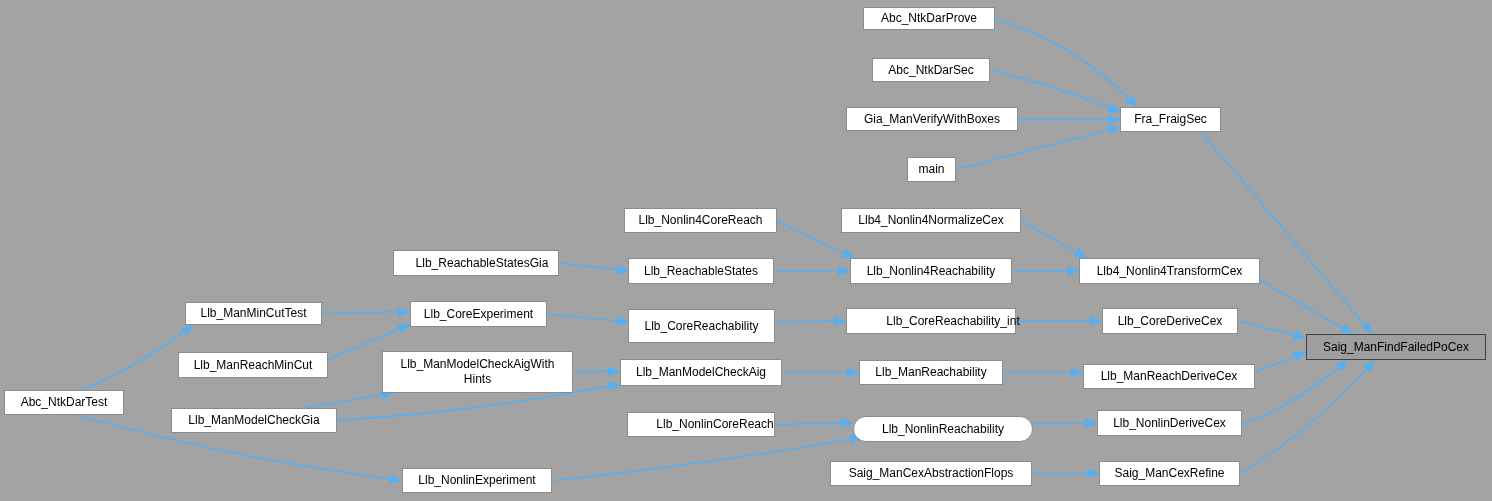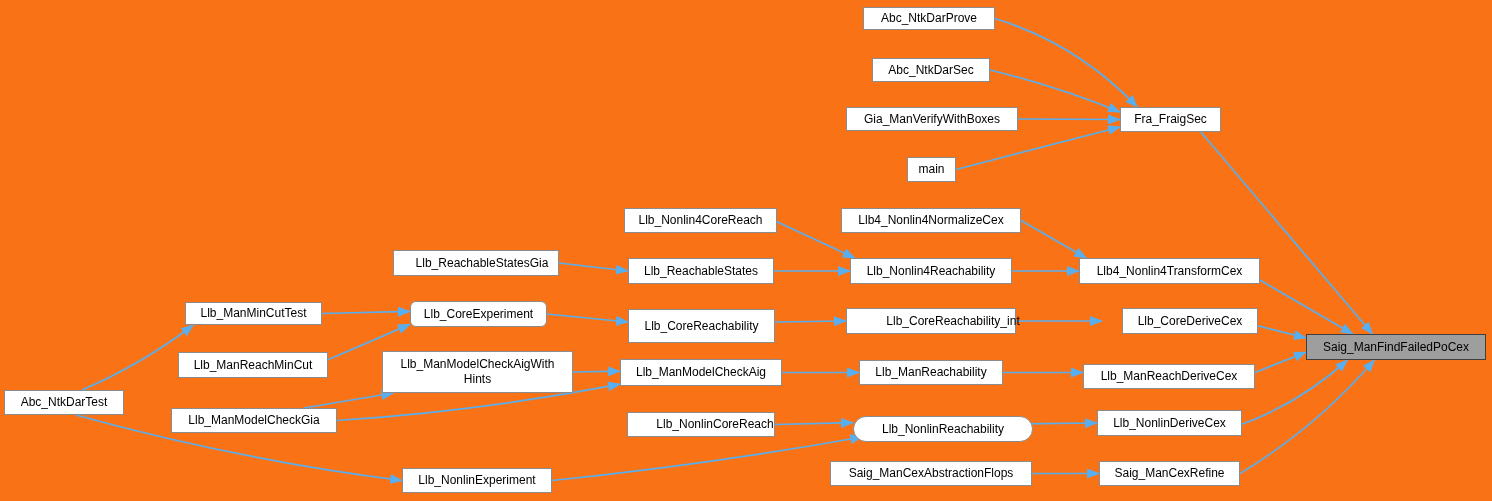--- a/index.html
+++ b/index.html
@@ -1,19 +1,19 @@
 <!DOCTYPE html>
 <html><head>
 <meta charset="utf-8">
 <style>
   html,body{margin:0;padding:0;background:#000;}
   #canvas{
     position:relative;
     width:1492px;height:501px;
-    background:#f97316;
+    background:#a3a3a3;
     overflow:hidden;
     font-family:"Liberation Sans", sans-serif;
   }
   #edge-layer{position:absolute;left:0;top:0;width:1492px;height:501px;}
   .node{
     position:absolute;
     display:flex;align-items:center;justify-content:center;
     background:#fff;
     border:1px solid #8c8c8c;
     color:#000;
@@ -81,24 +81,24 @@
       <div class="node" style="left: 846px; top: 107px; width: 172px; height: 24px;">Gia_ManVerifyWithBoxes</div>
       <div class="node" style="left: 907px; top: 157px; width: 49px; height: 25px;">main</div>
       <div class="node" style="left: 1120px; top: 107px; width: 101px; height: 25px;">Fra_FraigSec</div>
       <div class="node" style="left: 624px; top: 208px; width: 153px; height: 25px;">Llb_Nonlin4CoreReach</div>
       <div class="node" style="left: 841px; top: 208px; width: 180px; height: 25px;">Llb4_Nonlin4NormalizeCex</div>
       <div class="node" style="left: 393px; top: 250px; width: 166px; height: 26px; padding-left: 12px;">Llb_ReachableStatesGia</div>
       <div class="node" style="left: 628px; top: 258px; width: 146px; height: 26px;">Llb_ReachableStates</div>
       <div class="node" style="left: 850px; top: 258px; width: 162px; height: 26px;">Llb_Nonlin4Reachability</div>
       <div class="node" style="left: 1079px; top: 258px; width: 181px; height: 26px;">Llb4_Nonlin4TransformCex</div>
       <div class="node" style="left: 185px; top: 302px; width: 137px; height: 23px;">Llb_ManMinCutTest</div>
-      <div class="node" style="left: 410px; top: 301px; width: 137px; height: 26px; border-radius: 6px;">Llb_CoreExperiment</div>
+      <div class="node" style="left: 410px; top: 301px; width: 137px; height: 26px;">Llb_CoreExperiment</div>
       <div class="node" style="left: 628px; top: 309px; width: 147px; height: 34px;">Llb_CoreReachability</div>
       <div class="node" style="left: 846px; top: 308px; width: 170px; height: 26px; padding-left: 44px;">Llb_CoreReachability_int</div>
-      <div class="node" style="left: 1102px; top: 308px; width: 136px; height: 26px; margin-left: 20px;">Llb_CoreDeriveCex</div>
+      <div class="node" style="left: 1102px; top: 308px; width: 136px; height: 26px;">Llb_CoreDeriveCex</div>
       <div class="node hl" style="left: 1306px; top: 334px; width: 180px; height: 26px;">Saig_ManFindFailedPoCex</div>
       <div class="node" style="left: 178px; top: 352px; width: 150px; height: 26px;">Llb_ManReachMinCut</div>
       <div class="node" style="left: 382px; top: 351px; width: 191px; height: 42px;">Llb_ManModelCheckAigWith
 Hints</div>
       <div class="node" style="left: 620px; top: 359px; width: 162px; height: 27px;">Llb_ManModelCheckAig</div>
       <div class="node" style="left: 859px; top: 360px; width: 144px; height: 25px;">Llb_ManReachability</div>
       <div class="node" style="left: 1083px; top: 364px; width: 172px; height: 25px;">Llb_ManReachDeriveCex</div>
       <div class="node" style="left: 4px; top: 390px; width: 120px; height: 25px;">Abc_NtkDarTest</div>
       <div class="node" style="left: 171px; top: 408px; width: 166px; height: 25px;">Llb_ManModelCheckGia</div>
       <div class="node" style="left: 627px; top: 412px; width: 148px; height: 25px; padding-left: 28px;">Llb_NonlinCoreReach</div>

